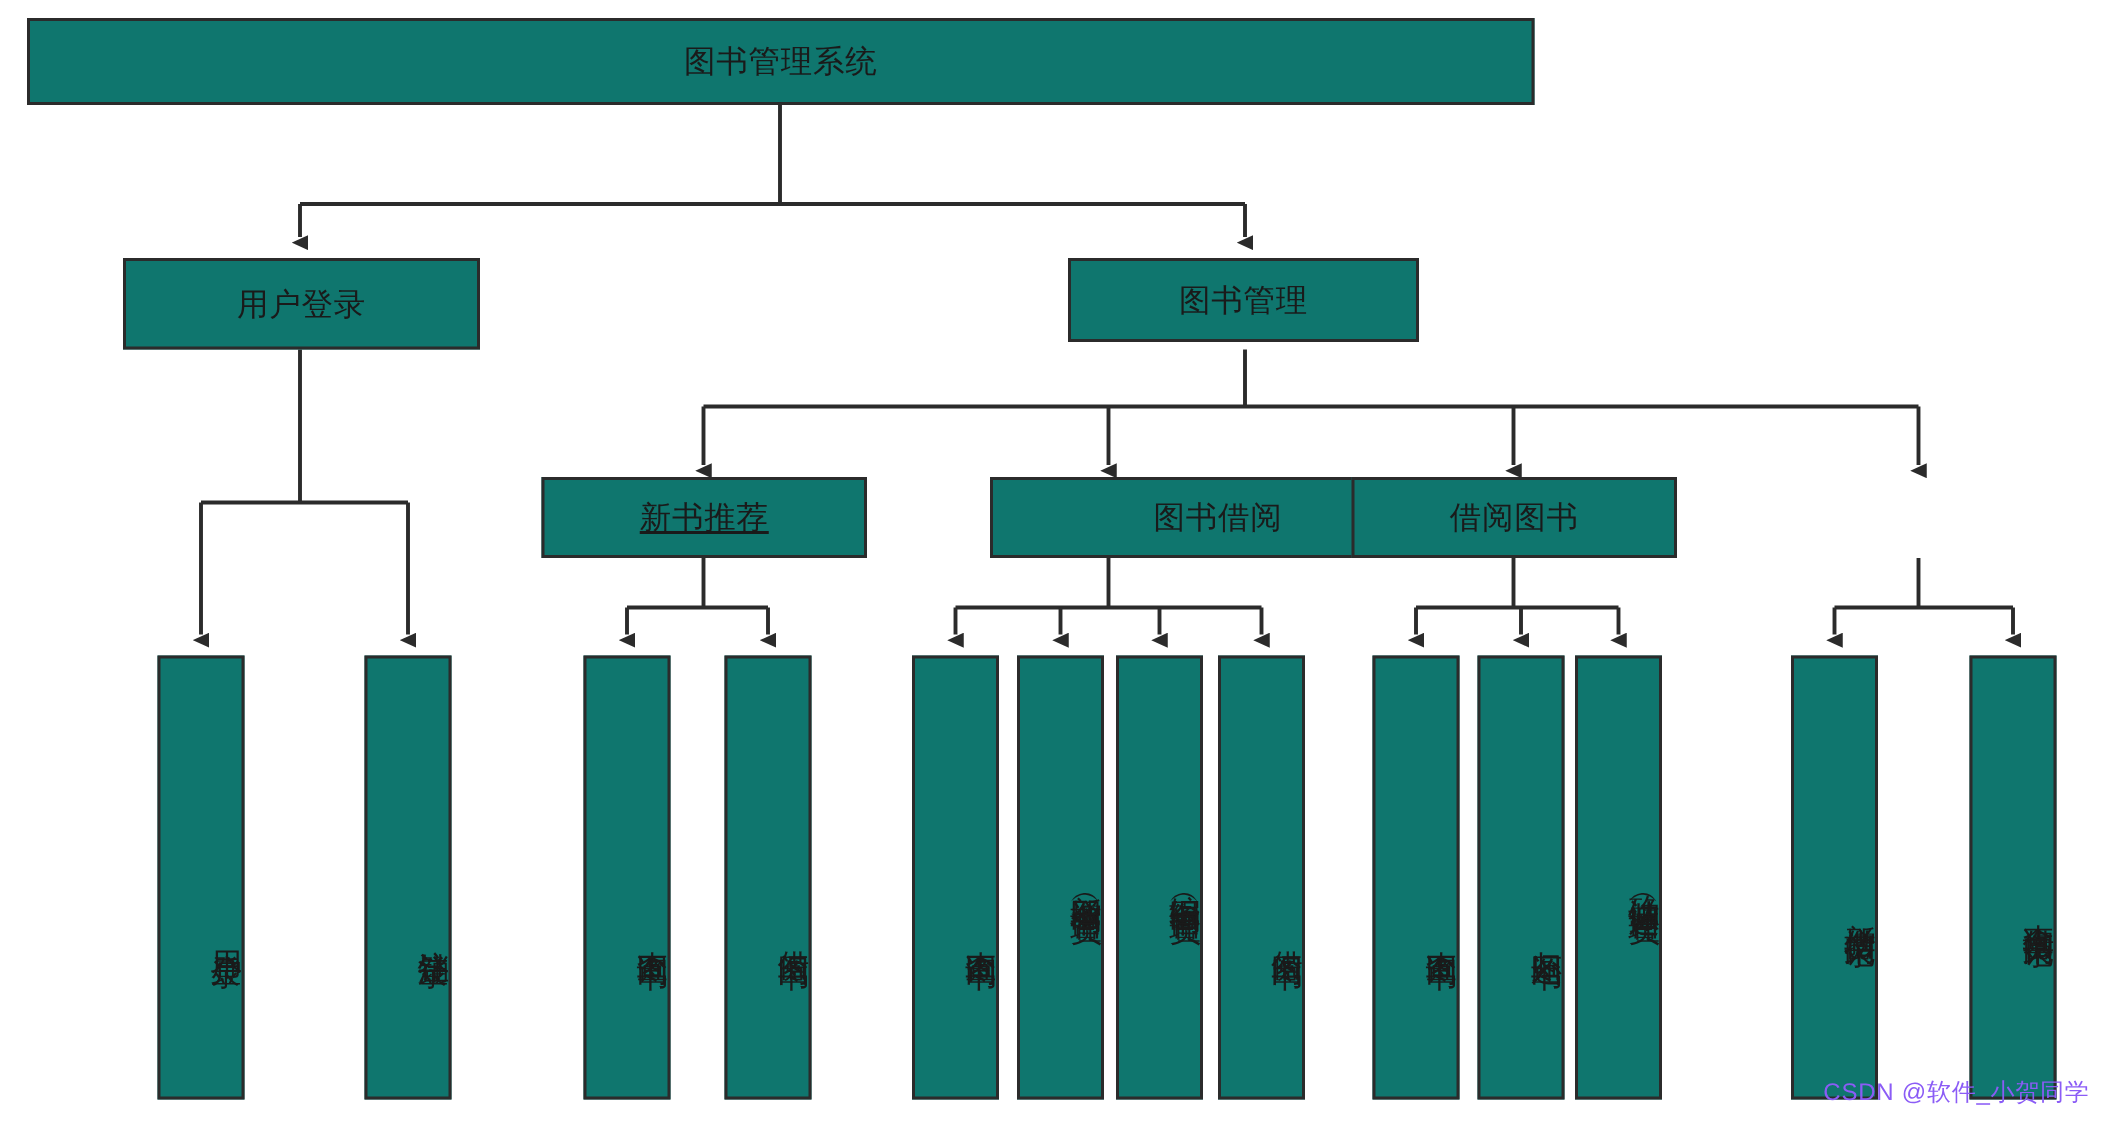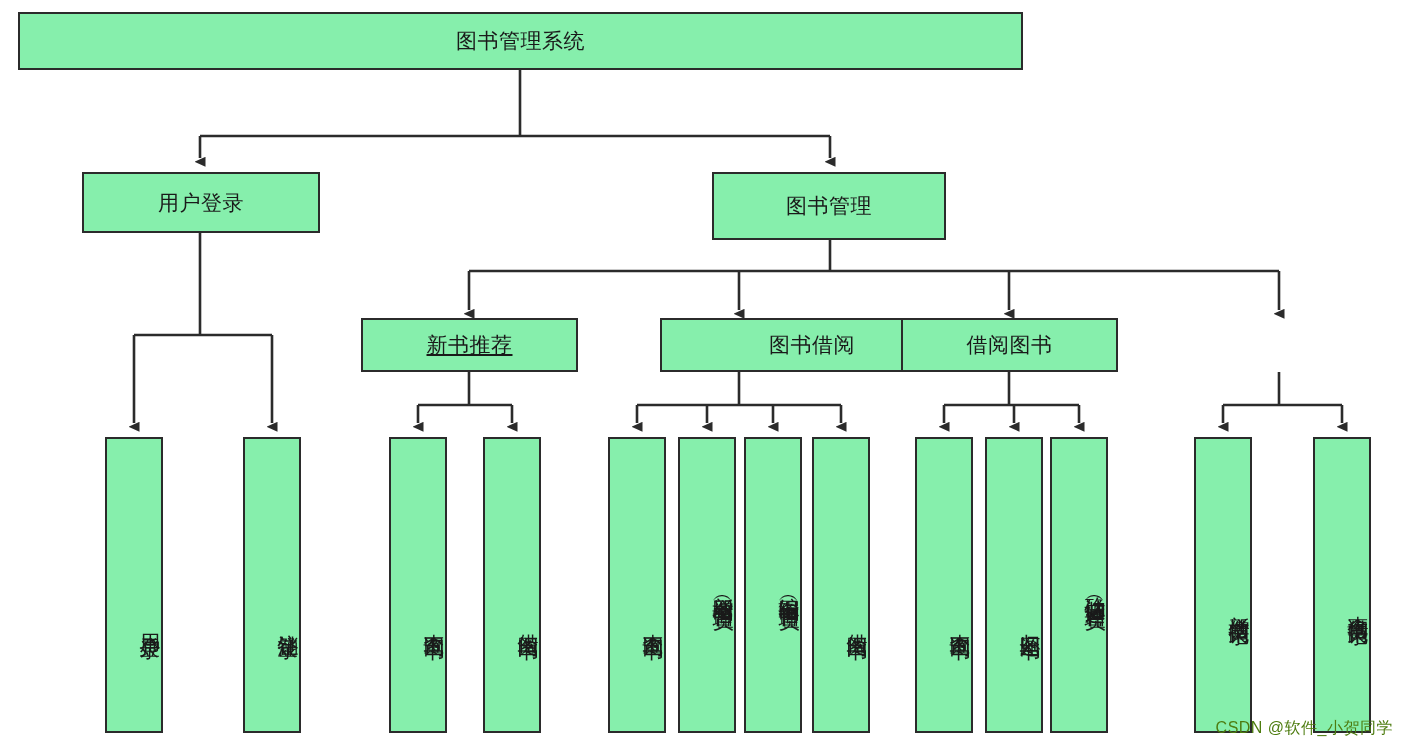--- a/index.html
+++ b/index.html
@@ -22,21 +22,21 @@
     left: 0;
     top: 0;
     width: 1405px;
     height: 747px;
     pointer-events: none;
   }
   .node {
     position: absolute;
     box-sizing: border-box;
     border: 2.5px solid #2b2b2b;
-    background: #86efac;
+    background: #0f766e;
     display: flex;
     align-items: center;
     justify-content: center;
     color: #1a1a1a;
   }
   .node.horiz {
     font-size: 21px;
     letter-spacing: 0.5px;
   }
   .node.vert {
@@ -51,21 +51,21 @@
   }
   .node.vert.toppad-small { padding-top: 8px; }
   .node .lbl {
     display: block;
   }
   #watermark {
     position: absolute;
     right: 12px;
     bottom: 8px;
     font-size: 16px;
-    color: #4d7c0f;
+    color: #8b5cf6;
     letter-spacing: 0.5px;
     white-space: nowrap;
   }
 </style>
 </head>
 <body>
 
 <div id="canvas">
 
   <svg id="edges" viewBox="0 0 1405 747" xmlns="http://www.w3.org/2000/svg">
@@ -119,21 +119,21 @@
     </g>
   </svg>
 
   <div class="node horiz" style="left:18px; top:12px; width:1005px; height:58px;">
     <span class="lbl">图书管理系统</span>
   </div>
 
   <div class="node horiz" style="left:82px; top:172px; width:238px; height:61px;">
     <span class="lbl">用户登录</span>
   </div>
-  <div class="node horiz" style="left:712px; top:172px; width:234px; height:68px;">
+  <div class="node horiz" style="left:712px; top:172px; width:234px; height:56px;">
     <span class="lbl">图书管理</span>
   </div>
 
   <div class="node horiz" style="left:361px; top:318px; width:217px; height:54px;text-decoration:underline;">
     <span class="lbl">新书推荐</span>
   </div>
   <div class="node horiz" style="left:660px; top:318px; width:256px; height:54px;padding-left:48px;">
     <span class="lbl">图书借阅</span>
   </div>
   <div class="node horiz" style="left:901px; top:318px; width:217px; height:54px;">

